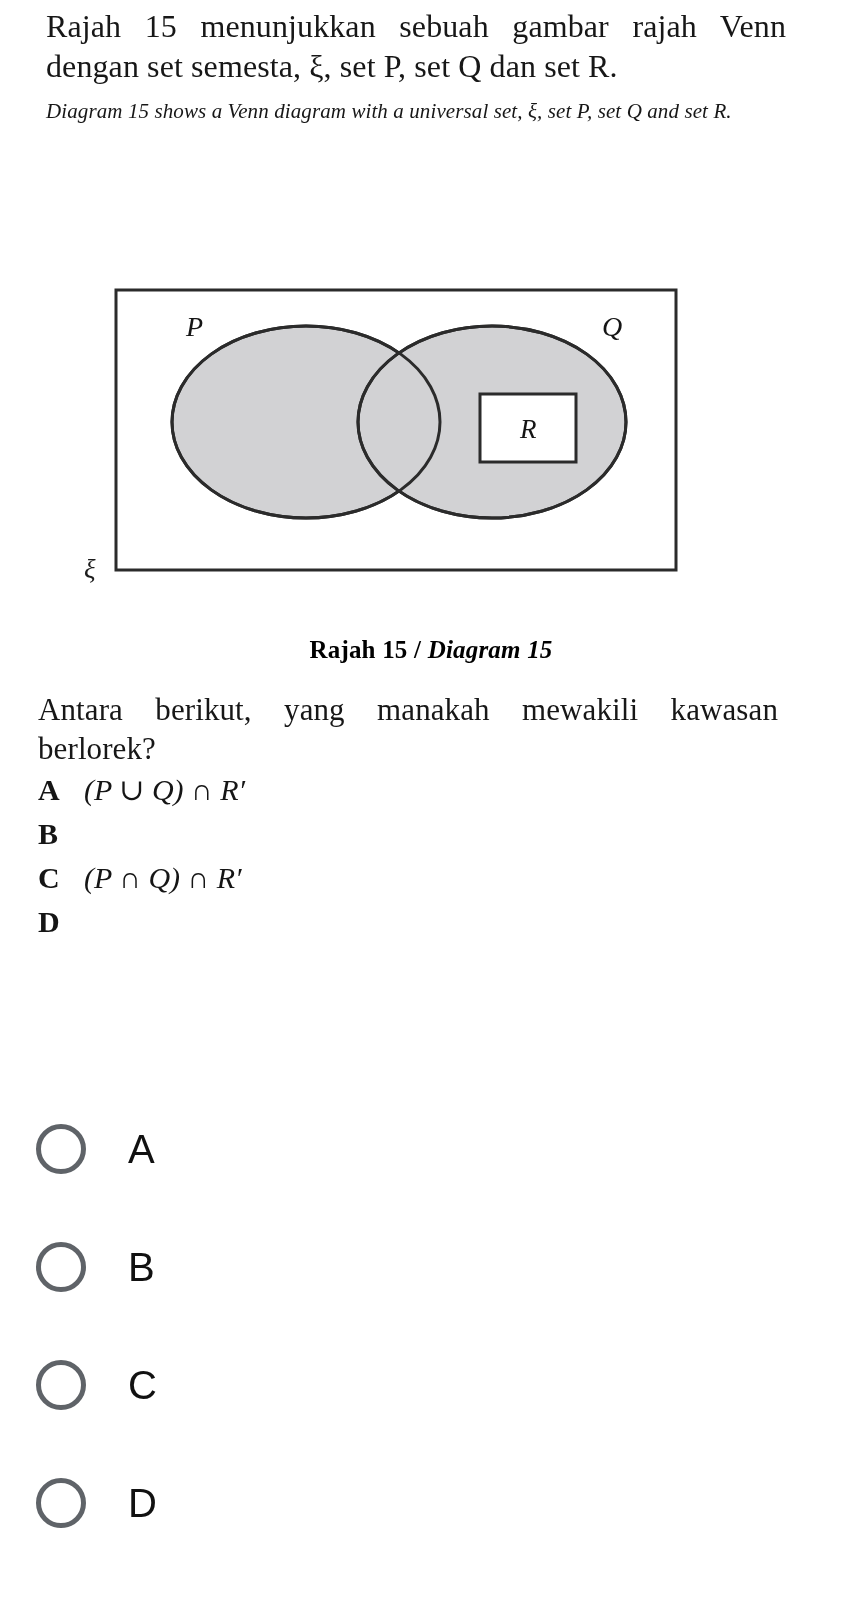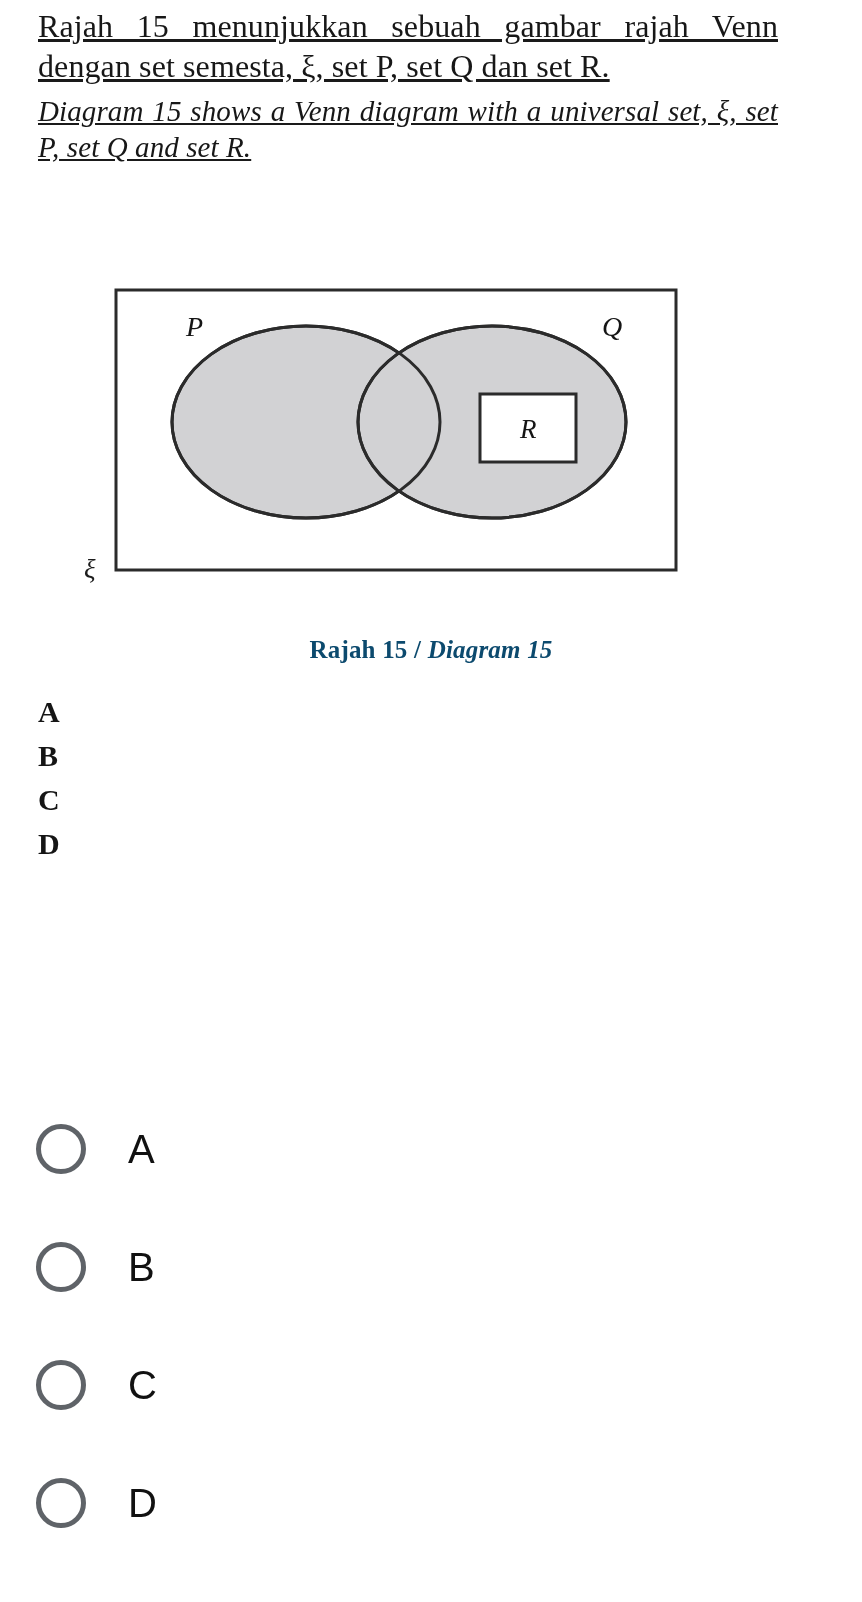--- a/index.html
+++ b/index.html
@@ -20,42 +20,41 @@
   .page {
     position: absolute;
     left: 0; top: 0;
     width: 862px;
     height: 1602px;
   }
 
   
   .scan-block {
     position: absolute;
-    left: 38px;
+    left: 46px;
     top: 0px;
     width: 740px;
-    text-decoration: underline;
   }
 
   .para {
     font-family: "Liberation Serif", "DejaVu Serif", serif;
     font-size: 32px;
     line-height: 40px;
     color: #171717;
     text-align: justify;
     text-justify: inter-word;
     margin: 0;
     letter-spacing: 0.1px;
   }
   .para.malay {
     font-weight: 400;
   }
   .para.english {
     font-style: italic;
-    font-size: 29px;
+    font-size: 21px;
     line-height: 36px;
   }
 
   .stem-my {
     padding-top: 6px;
   }
   .stem-en {
     padding-top: 7px;
   }
 
@@ -84,21 +83,21 @@
 
   .caption {
     position: absolute;
     left: 0;
     top: 636px;
     width: 862px;
     text-align: center;
     font-family: "Liberation Serif", "DejaVu Serif", serif;
     font-size: 25px;
     font-weight: bold;
-    color: #0c4a6e;
+    color: #000000;
     letter-spacing: 0.2px;
   }
   .caption .cap-it {
     font-style: italic;
   }
 
   
   .question-block {
     position: absolute;
     left: 38px;
@@ -199,30 +198,33 @@
       <text x="492" y="56" font-family="Liberation Serif, DejaVu Serif, serif" font-size="28" font-style="italic" fill="#151515">Q</text>
       <text x="410" y="158" font-family="Liberation Serif, DejaVu Serif, serif" font-size="27" font-style="italic" fill="#151515">R</text>
     </svg>
   </div>
 
   <div class="caption">
     <span>Rajah 15</span><span> / </span><span class="cap-it">Diagram 15</span>
   </div>
 
   <div class="question-block">
+    <p class="para q-my">Antara berikut, yang manakah mewakili kawasan berlorek?</p>
 
     <ul class="opt-list">
       <li class="opt-row">
         <span class="opt-letter">A</span>
+        <span class="opt-expr">(P ∪ Q) ∩ R′</span>
       </li>
       <li class="opt-row">
         <span class="opt-letter">B</span>
       </li>
       <li class="opt-row">
         <span class="opt-letter">C</span>
+        <span class="opt-expr">(P ∩ Q) ∩ R′</span>
       </li>
       <li class="opt-row">
         <span class="opt-letter">D</span>
       </li>
     </ul>
   </div>
 
   <div class="answers">
     <div class="answer-row">
       <span class="radio"></span>

